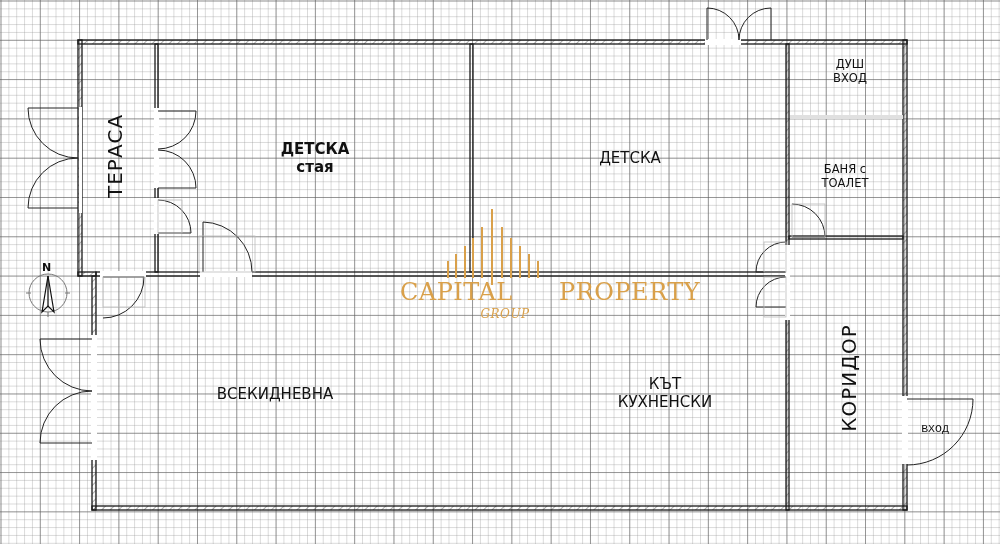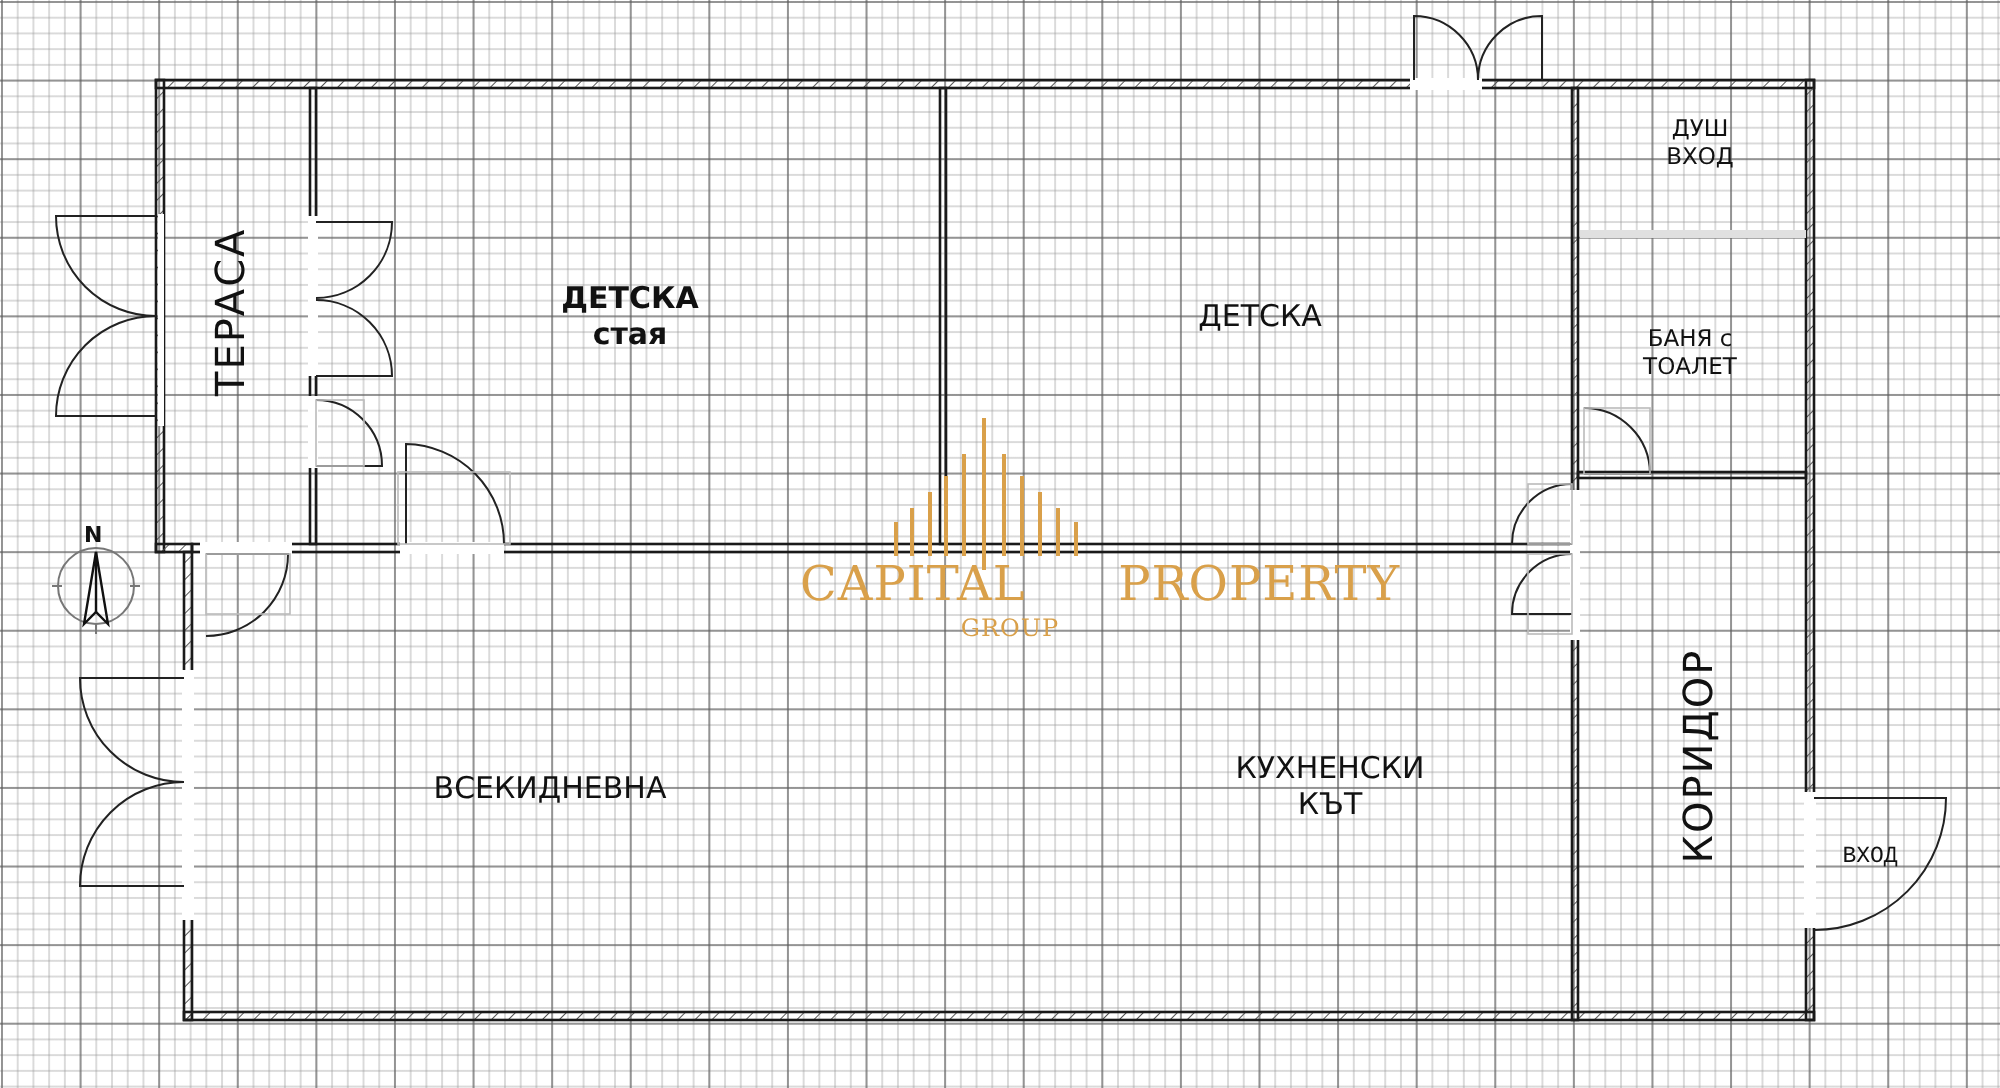--- a/index.html
+++ b/index.html
@@ -149,22 +149,22 @@
 </div>
 
 <div class="label lbl-small" style="left:800px; top:163px; width:90px;">
   <div>БАНЯ с</div>
   <div>ТОАЛЕТ</div>
 </div>
 
 <div class="label lbl-room" style="left:195px; top:385px; width:160px;">ВСЕКИДНЕВНА</div>
 
 <div class="label lbl-room" style="left:595px; top:375px; width:140px;">
+  <div>КЪТ</div>
   <div>КУХНЕНСКИ</div>
-  <div>КЪТ</div>
 </div>
 
 <div class="label lbl-vertical" style="left:795px; top:365px; width:110px; height:26px;">КОРИДОР</div>
 
 <div class="label lbl-small" style="left:910px; top:422px; width:50px;font-family:Liberation Mono, monospace;">ВХОД</div>
 
 <div class="logo">
   <svg width="290" height="80" style="position:absolute;left:0;top:0;">
     <g stroke="#D9A04A" stroke-width="2">
       <line x1="88" y1="73" x2="88" y2="56"></line>
@@ -178,14 +178,14 @@
       <line x1="160" y1="73" x2="160" y2="41"></line>
       <line x1="169" y1="73" x2="169" y2="49"></line>
       <line x1="178" y1="73" x2="178" y2="56"></line>
     </g>
   </svg>
   <div class="logo-text" style="color:#D9A04A;">
     <span>CAPITAL</span>
     <span style="display:inline-block;width:30px;"></span>
     <span>PROPERTY</span>
   </div>
-  <div class="logo-group" style="color:#D9A04A;">GROUP</div>
+  <div class="logo-group" style="color:#D9A04A;font-style:italic;">GROUP</div>
 </div>
 
 </body></html>

